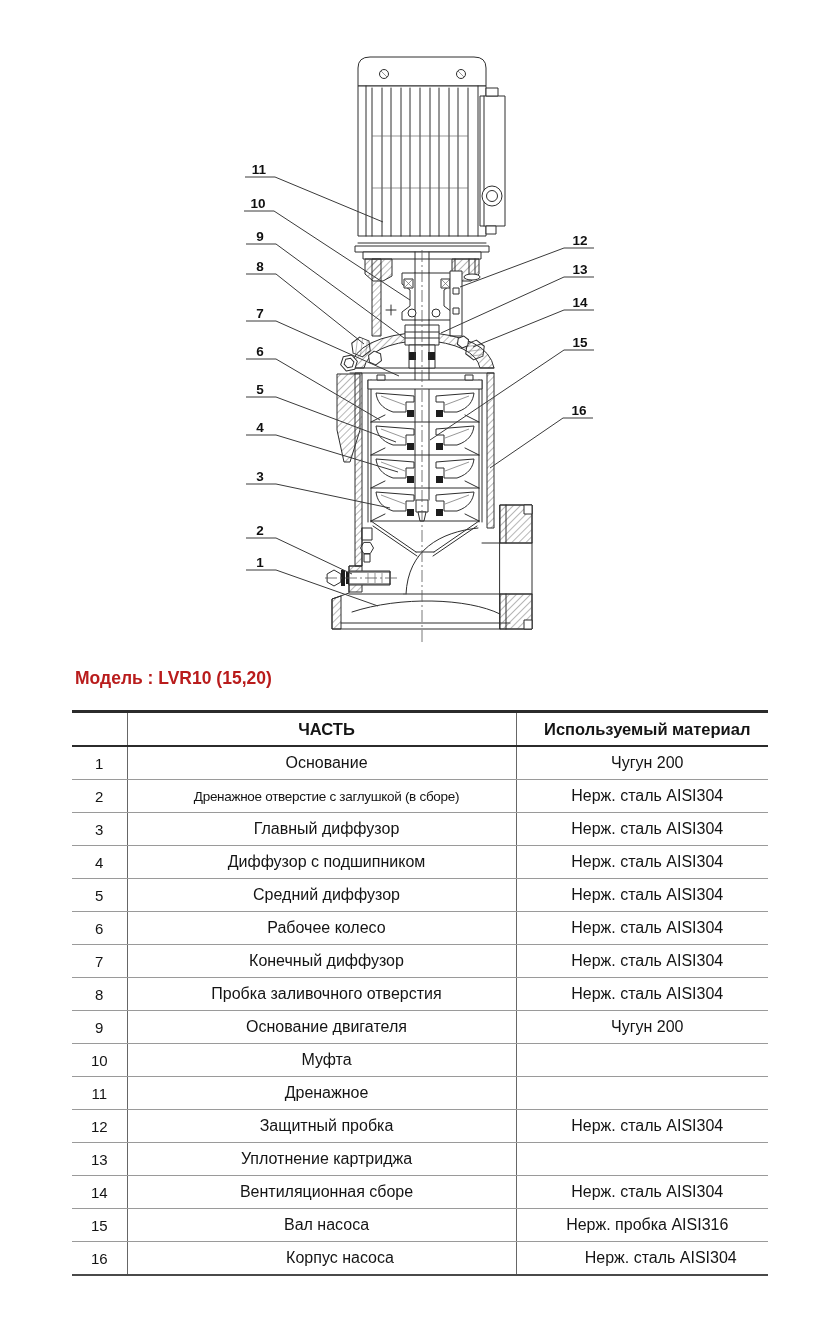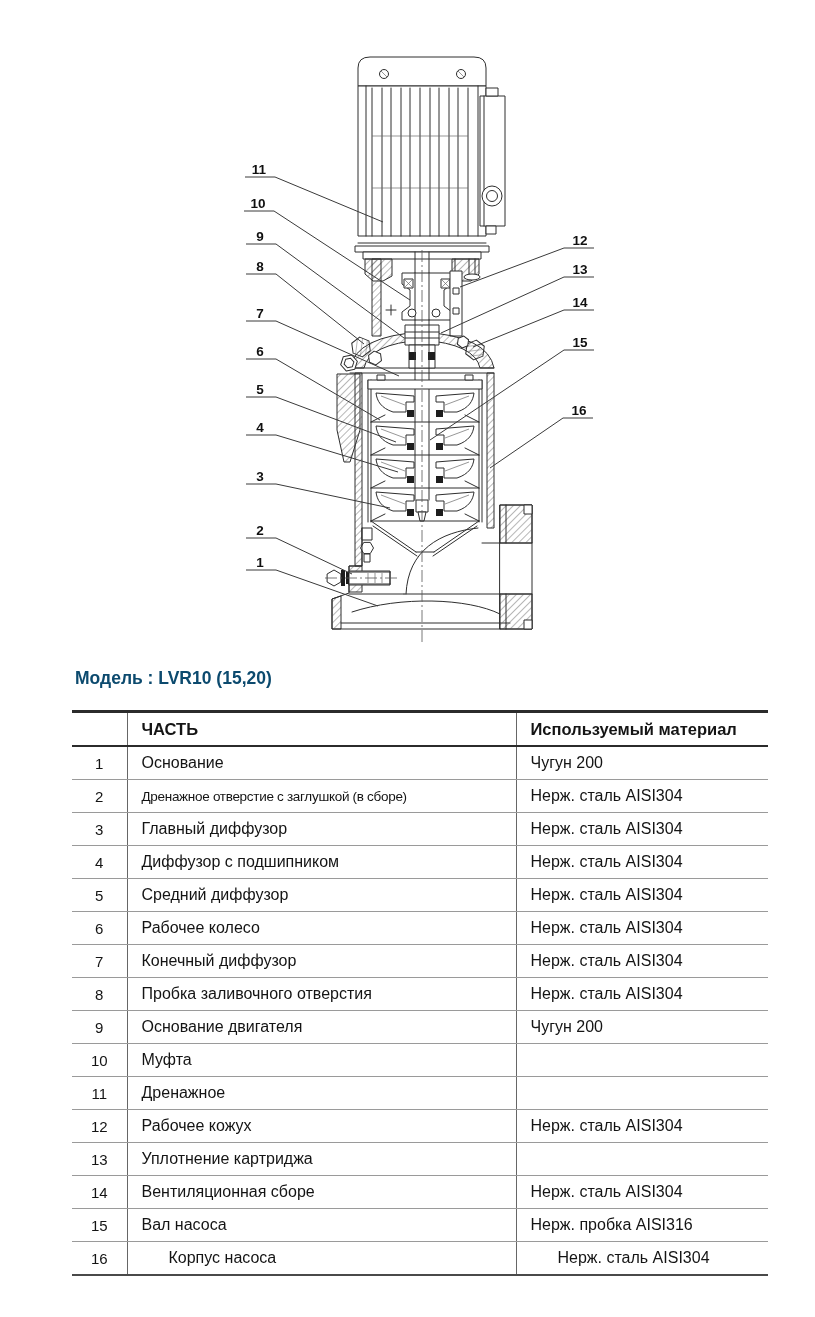--- a/index.html
+++ b/index.html
@@ -9,27 +9,27 @@
   .diagram-svg{position:absolute;left:0;top:0;}
   .ln{stroke:#2e2e2e;stroke-width:1;fill:none;stroke-linejoin:round;stroke-linecap:round;}
   .fw{stroke:#2e2e2e;stroke-width:1;fill:#ffffff;stroke-linejoin:round;}
   .ht{stroke:#2e2e2e;stroke-width:1;fill:url(#hatch);stroke-linejoin:round;}
   .thin{stroke:#6a6a6a;stroke-width:0.7;fill:none;}
   .blk{fill:#1d1d1d;stroke:none;}
   .cl{stroke:#555;stroke-width:0.8;fill:none;stroke-dasharray:12 3 2 3;}
   .co-num{font-family:"Liberation Sans",sans-serif;font-size:13.5px;font-weight:bold;fill:#101010;}
   .co-ln{stroke:#3a3a3a;stroke-width:1;fill:none;}
   
-  .model-title{position:absolute;left:75px;top:668px;font-size:17.5px;font-weight:bold;color:#0c4a6e;}
+  .model-title{position:absolute;left:75px;top:668px;font-size:17.5px;font-weight:bold;color:#b91c1c;}
   
   .parts-table{position:absolute;left:72px;top:710px;width:696px;
                border-collapse:collapse;table-layout:fixed;
                border-top:3px solid #2b2b2b;}
   .parts-table th,.parts-table td{height:32px;padding:0 4px 0 14px;font-size:16px;color:#141414;
-               vertical-align:middle;white-space:nowrap;overflow:hidden;text-align:left;}
+               vertical-align:middle;white-space:nowrap;overflow:hidden;text-align:center;}
   .parts-table thead th{font-weight:bold;border-bottom:2px solid #2b2b2b;font-size:16.5px;}
   .parts-table tbody td{border-bottom:1px solid #9a9a9a;}
   .parts-table tbody tr:last-child td{border-bottom:2px solid #4a4a4a;padding-left:41px;}
   .c-num{text-align:center !important;padding:0 !important;font-size:15px !important;}
   .vline{border-left:1px solid #666;}
   .condensed{font-size:13.5px !important;letter-spacing:-0.3px;}
 </style>
 </head>
 <body>
 
@@ -342,21 +342,21 @@
           <td class="vline">Муфта</td>
           <td class="vline"></td>
         </tr>
         <tr>
           <td class="c-num">11</td>
           <td class="vline">Дренажное</td>
           <td class="vline"></td>
         </tr>
         <tr>
           <td class="c-num">12</td>
-          <td class="vline">Рабочее кожух</td>
+          <td class="vline">Защитный пробка</td>
           <td class="vline">Нерж. сталь AISI304</td>
         </tr>
         <tr>
           <td class="c-num">13</td>
           <td class="vline">Уплотнение картриджа</td>
           <td class="vline"></td>
         </tr>
         <tr>
           <td class="c-num">14</td>
           <td class="vline">Вентиляционная сборе</td>

